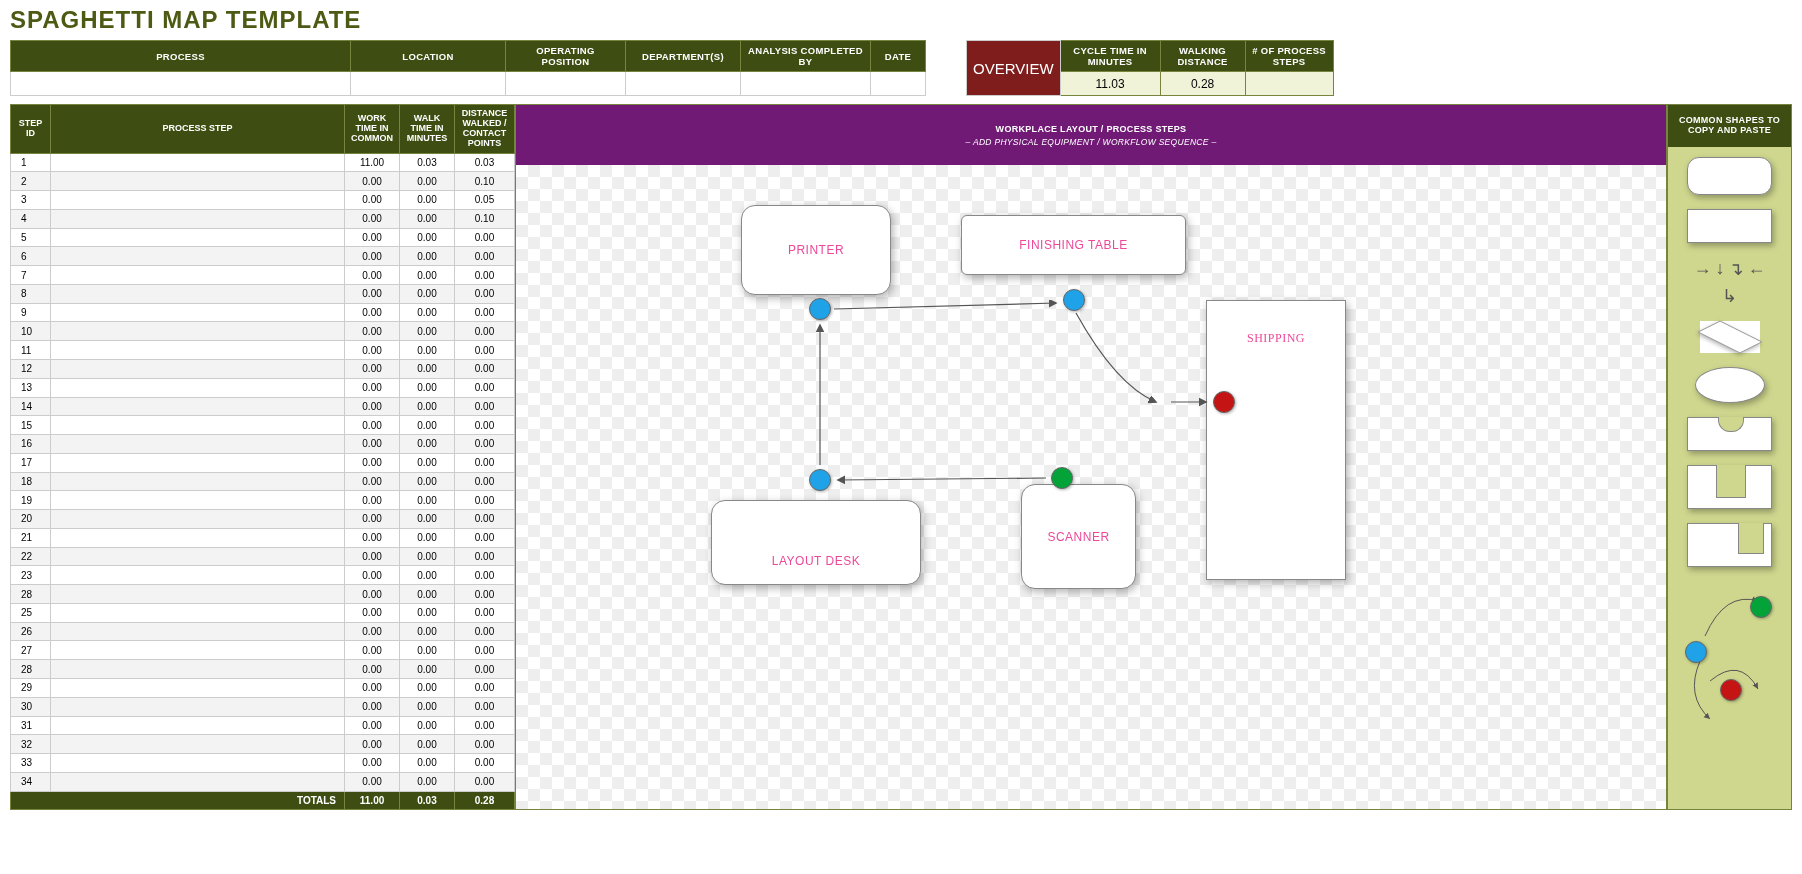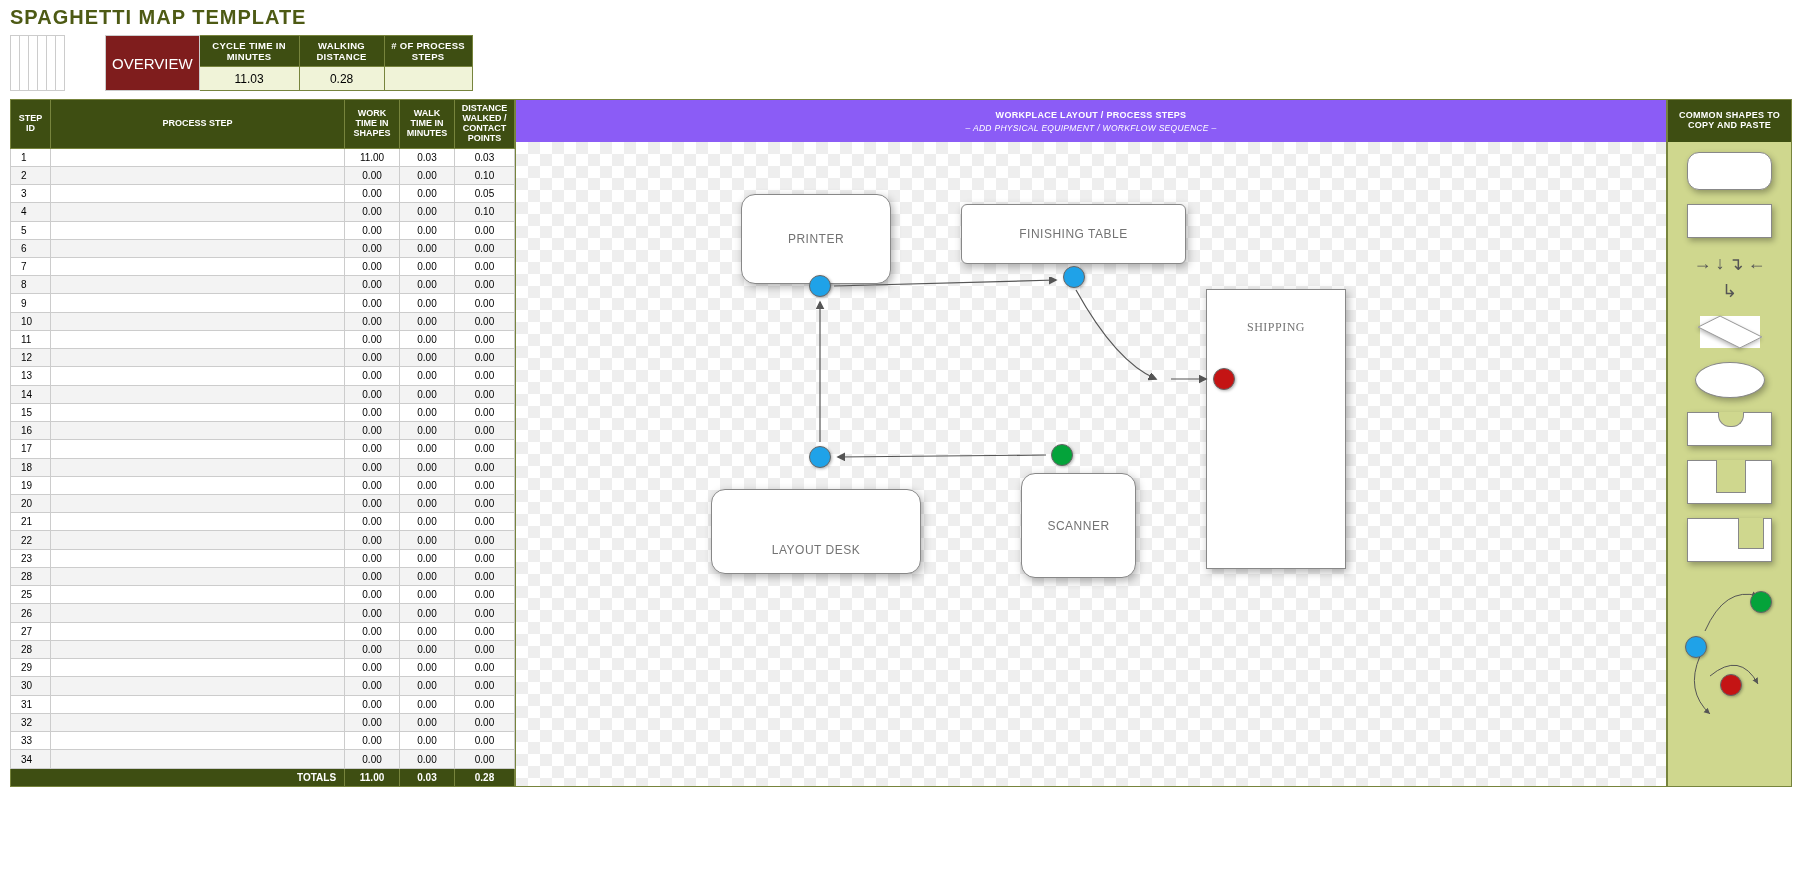--- a/index.html
+++ b/index.html
@@ -1,37 +1,37 @@
 <!DOCTYPE html>
 <html><head>
 <meta charset="utf-8">
 <style>
 * { box-sizing: border-box; margin: 0; padding: 0; font-family: Arial, sans-serif; }
 body { background: #fff; font-size: 10px; width: 1802px; }
-.title { font-size: 20px; color: #4d5a14; font-weight: bold; padding: 6px 10px; letter-spacing: 1px; }
+.title { font-size: 24px; color: #4d5a14; font-weight: bold; padding: 6px 10px; letter-spacing: 1px; }
 .header-row { display: flex; gap: 10px; padding: 0 10px 8px 10px; }
 table { border-collapse: collapse; }
 .hdr-table th { background: #3e4e12; color: #fff; font-size: 9.5px; font-weight: bold; padding: 4px 6px; border: 1px solid #77843d; text-align: center; letter-spacing: 0.3px; }
 .hdr-table td { background: #fff; border: 1px solid #ccc; height: 24px; padding: 4px; text-align: center; }
 .hdr-table .ov { background: #7f1d1d; color: #fff; font-size: 15px; font-weight: normal; padding: 4px 6px; }
 .hdr-table .metric { background: #f0f3d8; border: 1px solid #77843d; font-size: 12px; }
 .main { display: flex; padding: 0 10px; gap: 0; }
 .steps-table { flex: 0 0 505px; }
 .steps-table th { background: #3e4e12; color: #fff; font-size: 9px; font-weight: bold; padding: 4px 4px; border: 1px solid #77843d; text-align: center; height: 42px; line-height: 1.1; }
 .steps-table td { background: #fff; border: 1px solid #ccc; font-size: 10px; padding: 2px 6px; height: 18px; }
 .steps-table tr:nth-child(even) td { background: #f3f3f3; }
 .steps-table .num { text-align: center; }
 .steps-table .id { text-align: left; padding-left: 10px; }
 .steps-table .totals td { background: #3e4e12; color: #fff; font-weight: bold; text-align: center; border: 1px solid #77843d; }
 .steps-table .totals .lbl { text-align: right; padding-right: 8px; }
 .layout-area { flex: 1; position: relative; border: 1px solid #77843d; }
-.layout-hdr { background: #8b5cf6; color: #fff; text-align: center; font-size: 9px; font-weight: bold; padding: 4px; height: 42px; display: flex; flex-direction: column; justify-content: center; letter-spacing: 0.3px; }
+.layout-hdr { background: #701a75; color: #fff; text-align: center; font-size: 9px; font-weight: bold; padding: 4px; height: 60px; display: flex; flex-direction: column; justify-content: center; letter-spacing: 0.3px; }
 .layout-hdr .sub { font-weight: normal; font-style: italic; font-size: 8.5px; margin-top: 3px; }
 .canvas { position: relative; height: 644px; background-image: linear-gradient(45deg,#eee 25%,transparent 25%),linear-gradient(-45deg,#eee 25%,transparent 25%),linear-gradient(45deg,transparent 75%,#eee 75%),linear-gradient(-45deg,transparent 75%,#eee 75%); background-size: 24px 24px; background-position: 0 0,0 12px,12px -12px,-12px 0; }
-.box { position: absolute; background: #fff; border: 1px solid #888; border-radius: 14px; box-shadow: 2px 3px 8px rgba(0,0,0,0.3); display: flex; align-items: center; justify-content: center; font-size: 12px; letter-spacing: 0.5px; color: #737373; margin-top: 12px; }
+.box { position: absolute; background: #fff; border: 1px solid #888; border-radius: 14px; box-shadow: 2px 3px 8px rgba(0,0,0,0.3); display: flex; align-items: center; justify-content: center; font-size: 12px; letter-spacing: 0.5px; color: #ec4899; }
 .dot { position: absolute; width: 22px; height: 22px; border-radius: 50%; border: 1px solid #666; box-shadow: 1px 1px 3px rgba(0,0,0,0.3); }
 .blue { background: #1fa2e8; }
 .green { background: #04a33a; }
 .red { background: #c41414; }
 .arrow-line { position: absolute; stroke: #555; stroke-width: 1.2; fill: none; }
 .arrow-head { fill: #555; }
 .shipping { border-radius: 0; font-family: Liberation Serif, serif; }
 .shapes-panel { flex: 0 0 125px; background: #cfd78e; border: 1px solid #77843d; }
 .shapes-hdr { background: #3e4e12; color: #fff; text-align: center; font-size: 9px; font-weight: bold; padding: 4px; height: 42px; display: flex; align-items: center; justify-content: center; line-height: 1.1; letter-spacing: 0.3px; }
 .shapes-body { padding: 10px; display: flex; flex-direction: column; align-items: center; gap: 14px; }
@@ -54,20 +54,28 @@
 .sh-dots svg { position: absolute; inset: 0; }
 </style>
 </head>
 <body>
 
 <div class="title">SPAGHETTI MAP TEMPLATE</div>
 
 <div class="header-row">
   <table class="hdr-table">
     <tbody>
+        <tr>
+      <th style="width:340px">PROCESS</th>
+      <th style="width:155px">LOCATION</th>
+      <th style="width:120px">OPERATING POSITION</th>
+      <th style="width:115px">DEPARTMENT(S)</th>
+      <th style="width:130px">ANALYSIS COMPLETED BY</th>
+      <th style="width:55px">DATE</th>
+    </tr>
     <tr>
       <td></td>
       <td></td>
       <td></td>
       <td></td>
       <td></td>
       <td></td>
     </tr>
   </tbody>
     </table>
@@ -88,21 +96,21 @@
   </tbody>
     </table>
 </div>
 
 <div class="main">
   <table class="steps-table">
     <thead>
       <tr>
         <th style="width:40px">STEP ID</th>
         <th style="width:295px">PROCESS STEP</th>
-        <th style="width:55px">WORK TIME IN SHAPES</th>
+        <th style="width:55px">WORK TIME IN COMMON</th>
         <th style="width:55px">WALK TIME IN MINUTES</th>
         <th style="width:60px">DISTANCE WALKED / CONTACT POINTS</th>
       </tr>
     </thead>
     <tbody id="steps-body">
         <tr>
           <td class="id">1</td>
     <td></td>
     <td class="num">11.00</td>
     <td class="num">0.03</td>

